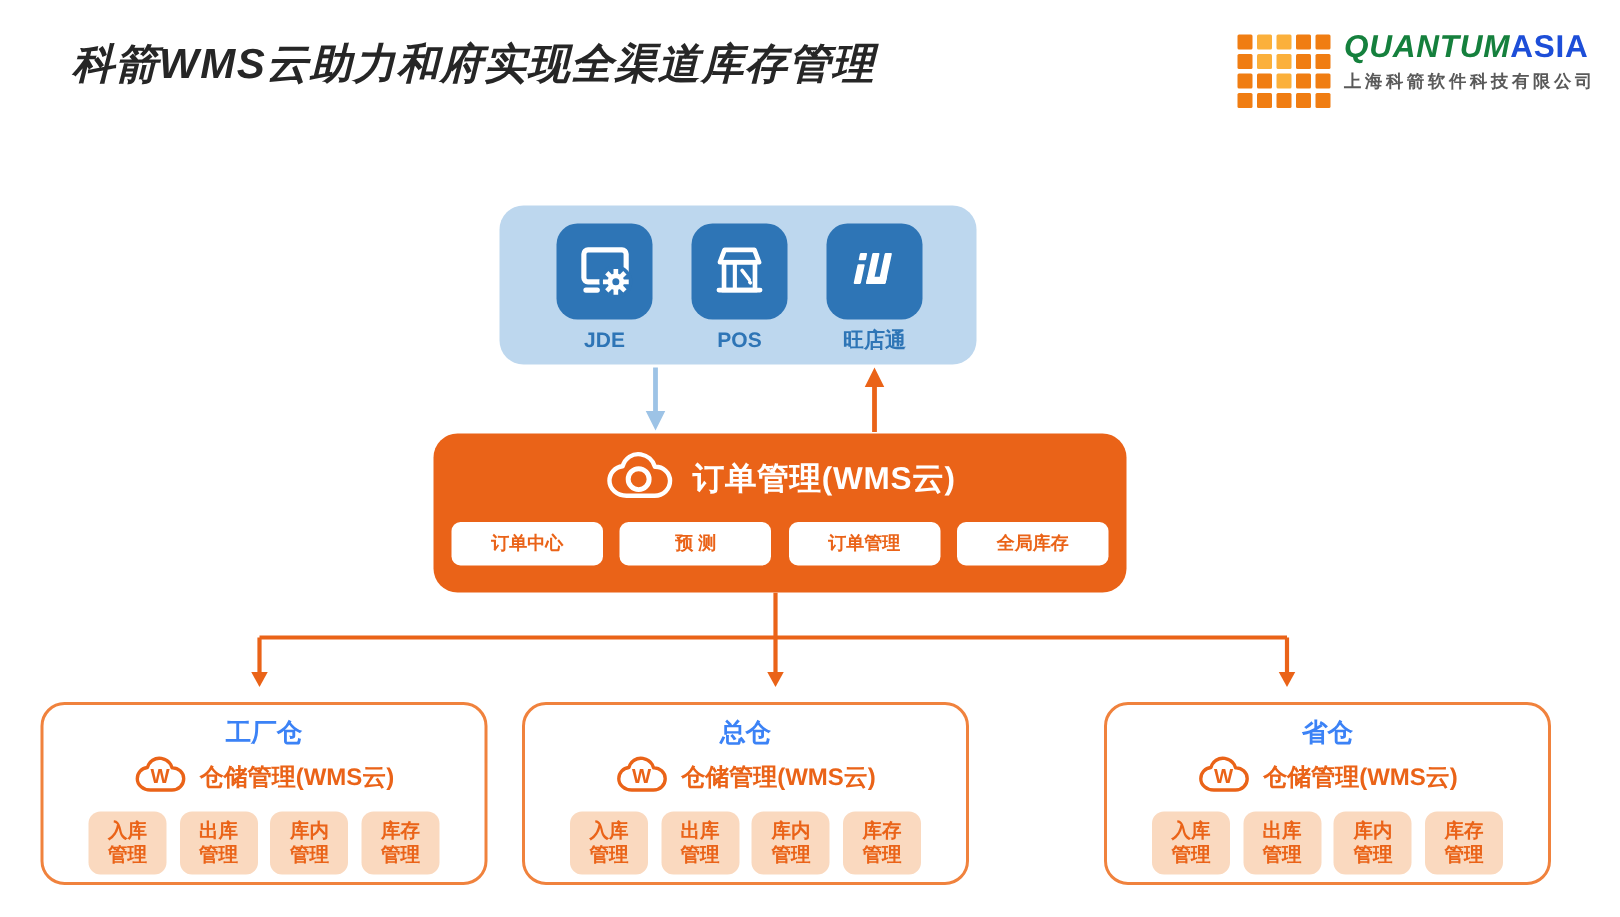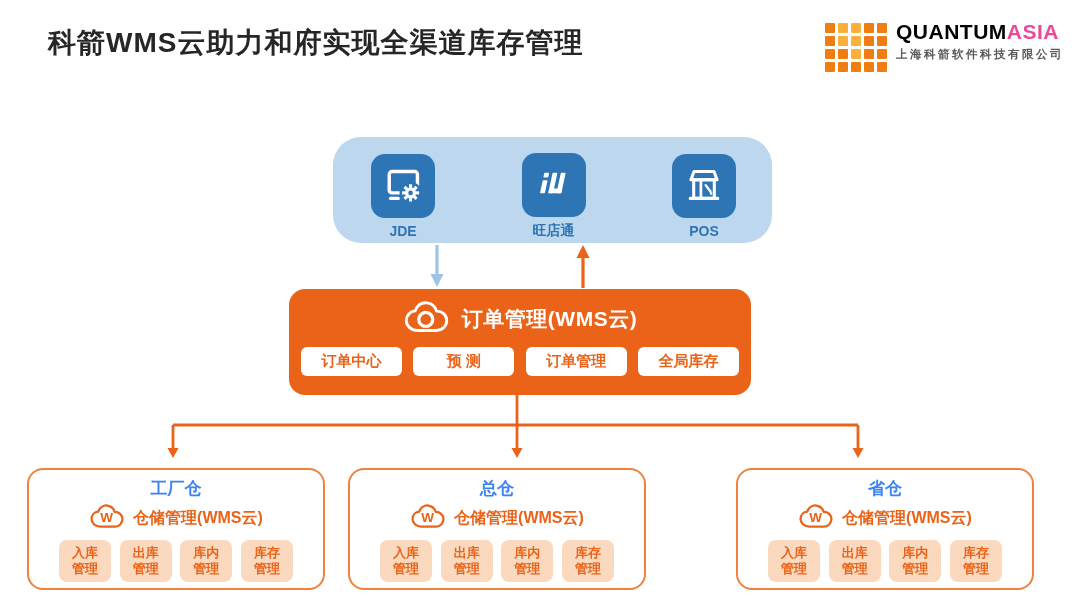--- a/index.html
+++ b/index.html
@@ -11,52 +11,52 @@
     --arrow-blue:#9DC3E6;
     --ink:#262626;
   }
   *{margin:0;padding:0;box-sizing:border-box;}
   html,body{background:#fff;}
   body{font-family:"Liberation Sans","DejaVu Sans",sans-serif;}
   #canvas{position:relative;width:1080px;height:611px;background:#fff;overflow:hidden;}
 
   
   .slide-title{position:absolute;left:48px;top:24px;font-size:28px;font-weight:800;
-    color:var(--ink);letter-spacing:1px;}
+    color:var(--ink);letter-spacing:1px;font-style:italic;}
   .logo{position:absolute;right:16px;top:20px;display:flex;align-items:flex-start;gap:9px;}
   .logo-mark{display:grid;grid-template-columns:repeat(5,10px);grid-auto-rows:10px;gap:3px;padding-top:3px;}
   .sq{background:#F07D12;border-radius:1px;}
   .sq.light{background:#FBB03B;}
   .logo-text{display:flex;flex-direction:column;}
   .brand-line{font-size:21px;font-weight:800;letter-spacing:.5px;line-height:1.1;}
-  .brand-primary{color:#000000;}
-  .brand-accent{color:#ec4899;}
+  .brand-primary{color:#15803d;font-style:italic;}
+  .brand-accent{color:#1d4ed8;}
   .company-line{font-size:11.5px;color:#595959;letter-spacing:2.5px;margin-top:4px;font-weight:600;}
 
   
-  .channels{position:absolute;left:333px;top:137px;width:439px;height:106px;
-    background:var(--light-blue);border-radius:28px;display:flex;align-items:center;
+  .channels{position:absolute;left:333px;top:137px;width:318px;height:106px;
+    background:var(--light-blue);border-radius:16px;display:flex;align-items:flex-start;
     justify-content:space-between;padding:12px 36px 0 38px;}
   .channel{display:flex;flex-direction:column;align-items:center;}
   .channel-icon{width:64px;height:64px;border-radius:14px;background:var(--icon-blue);
     display:flex;align-items:center;justify-content:center;}
   .channel-label{margin-top:5px;font-size:14px;font-weight:800;color:var(--icon-blue);}
 
   
   .mid-arrows{position:absolute;left:0;top:244px;}
   .connector{position:absolute;left:0;top:395px;}
 
   
   .oms{position:absolute;left:289px;top:289px;width:462px;height:106px;
     background:var(--orange);border-radius:16px;color:#fff;}
   .oms-header{display:flex;align-items:center;justify-content:center;gap:12px;margin-top:11px;}
   .oms-title{font-size:21px;font-weight:800;letter-spacing:.5px;}
   .oms-modules{display:flex;justify-content:space-between;padding:0 12px;margin-top:10px;}
   .oms-btn{width:101px;height:29px;background:#fff;border-radius:6px;color:var(--orange);
-    font-size:15px;font-weight:800;display:flex;align-items:center;justify-content:center;}
+    font-size:12px;font-weight:800;display:flex;align-items:center;justify-content:center;}
 
   
   .warehouse{position:absolute;top:468px;width:298px;height:122px;background:#fff;
     border:2px solid var(--orange-border);border-radius:16px;}
   .wh-1{left:27px;} .wh-2{left:348px;} .wh-3{left:736px;}
   .wh-title{text-align:center;margin-top:7px;font-size:17px;font-weight:800;color:#3b82f6;}
   .wh-system{display:flex;align-items:center;justify-content:center;gap:8px;margin-top:3px;}
   .wh-system-label{font-size:16px;font-weight:800;color:var(--orange);}
   .wh-modules{display:flex;justify-content:space-between;padding:0 30px;margin-top:7px;}
   .wh-module{width:52px;height:42px;background:var(--peach);border-radius:8px;
@@ -119,44 +119,44 @@
           </g>
           <circle cx="43" cy="42" r="8" fill="#fff"></circle>
           <circle cx="43" cy="42" r="3.4" fill="#2E75B6"></circle>
           <line x1="14" y1="50" x2="25" y2="50" stroke="#fff" stroke-width="5" stroke-linecap="round"></line>
         </svg>
       </div>
       <div class="channel-label">JDE</div>
     </div>
     <div class="channel">
       <div class="channel-icon">
+        <svg width="44" height="44" viewBox="0 0 64 64" fill="none" stroke="#fff">
+          <path d="M13,23 L17.5,11 H46.5 L51,23 Z" stroke-width="4.5" stroke-linejoin="round"></path>
+          <rect x="17" y="23" width="30" height="27" stroke-width="4.5"></rect>
+          <line x1="27.5" y1="23" x2="27.5" y2="50" stroke-width="4"></line>
+          <line x1="34.5" y1="31" x2="41.5" y2="40" stroke-width="3.5" stroke-linecap="round"></line>
+          <line x1="42" y1="42.5" x2="42.5" y2="43" stroke-width="3.5" stroke-linecap="round"></line>
+          <line x1="12" y1="50" x2="52" y2="50" stroke-width="4.5" stroke-linecap="round"></line>
+        </svg>
+      </div>
+      <div class="channel-label">POS</div>
+    </div>
+    <div class="channel">
+      <div class="channel-icon">
         <svg width="44" height="44" viewBox="0 0 64 64">
           <g transform="translate(7,0) skewX(-12)" fill="#fff">
             <rect x="14" y="14" width="7" height="7" rx="1"></rect>
             <rect x="14" y="25" width="7" height="19" rx="1"></rect>
             <rect x="26" y="14" width="7" height="30" rx="1"></rect>
             <rect x="38" y="14" width="7" height="30" rx="1"></rect>
             <rect x="26" y="37" width="19" height="7" rx="1"></rect>
           </g>
         </svg>
       </div>
       <div class="channel-label">旺店通</div>
-    </div>
-    <div class="channel">
-      <div class="channel-icon">
-        <svg width="44" height="44" viewBox="0 0 64 64" fill="none" stroke="#fff">
-          <path d="M13,23 L17.5,11 H46.5 L51,23 Z" stroke-width="4.5" stroke-linejoin="round"></path>
-          <rect x="17" y="23" width="30" height="27" stroke-width="4.5"></rect>
-          <line x1="27.5" y1="23" x2="27.5" y2="50" stroke-width="4"></line>
-          <line x1="34.5" y1="31" x2="41.5" y2="40" stroke-width="3.5" stroke-linecap="round"></line>
-          <line x1="42" y1="42.5" x2="42.5" y2="43" stroke-width="3.5" stroke-linecap="round"></line>
-          <line x1="12" y1="50" x2="52" y2="50" stroke-width="4.5" stroke-linecap="round"></line>
-        </svg>
-      </div>
-      <div class="channel-label">POS</div>
     </div>
   </div>
 
   <svg class="mid-arrows" width="1080" height="45">
     <g>
       <line x1="437" y1="1" x2="437" y2="31" stroke="#9DC3E6" stroke-width="3.2"></line>
       <polygon points="430.5,30 443.5,30 437,43" fill="#9DC3E6"></polygon>
     </g>
     <g>
       <line x1="583" y1="44" x2="583" y2="13" stroke="#EA6318" stroke-width="3.2"></line>

